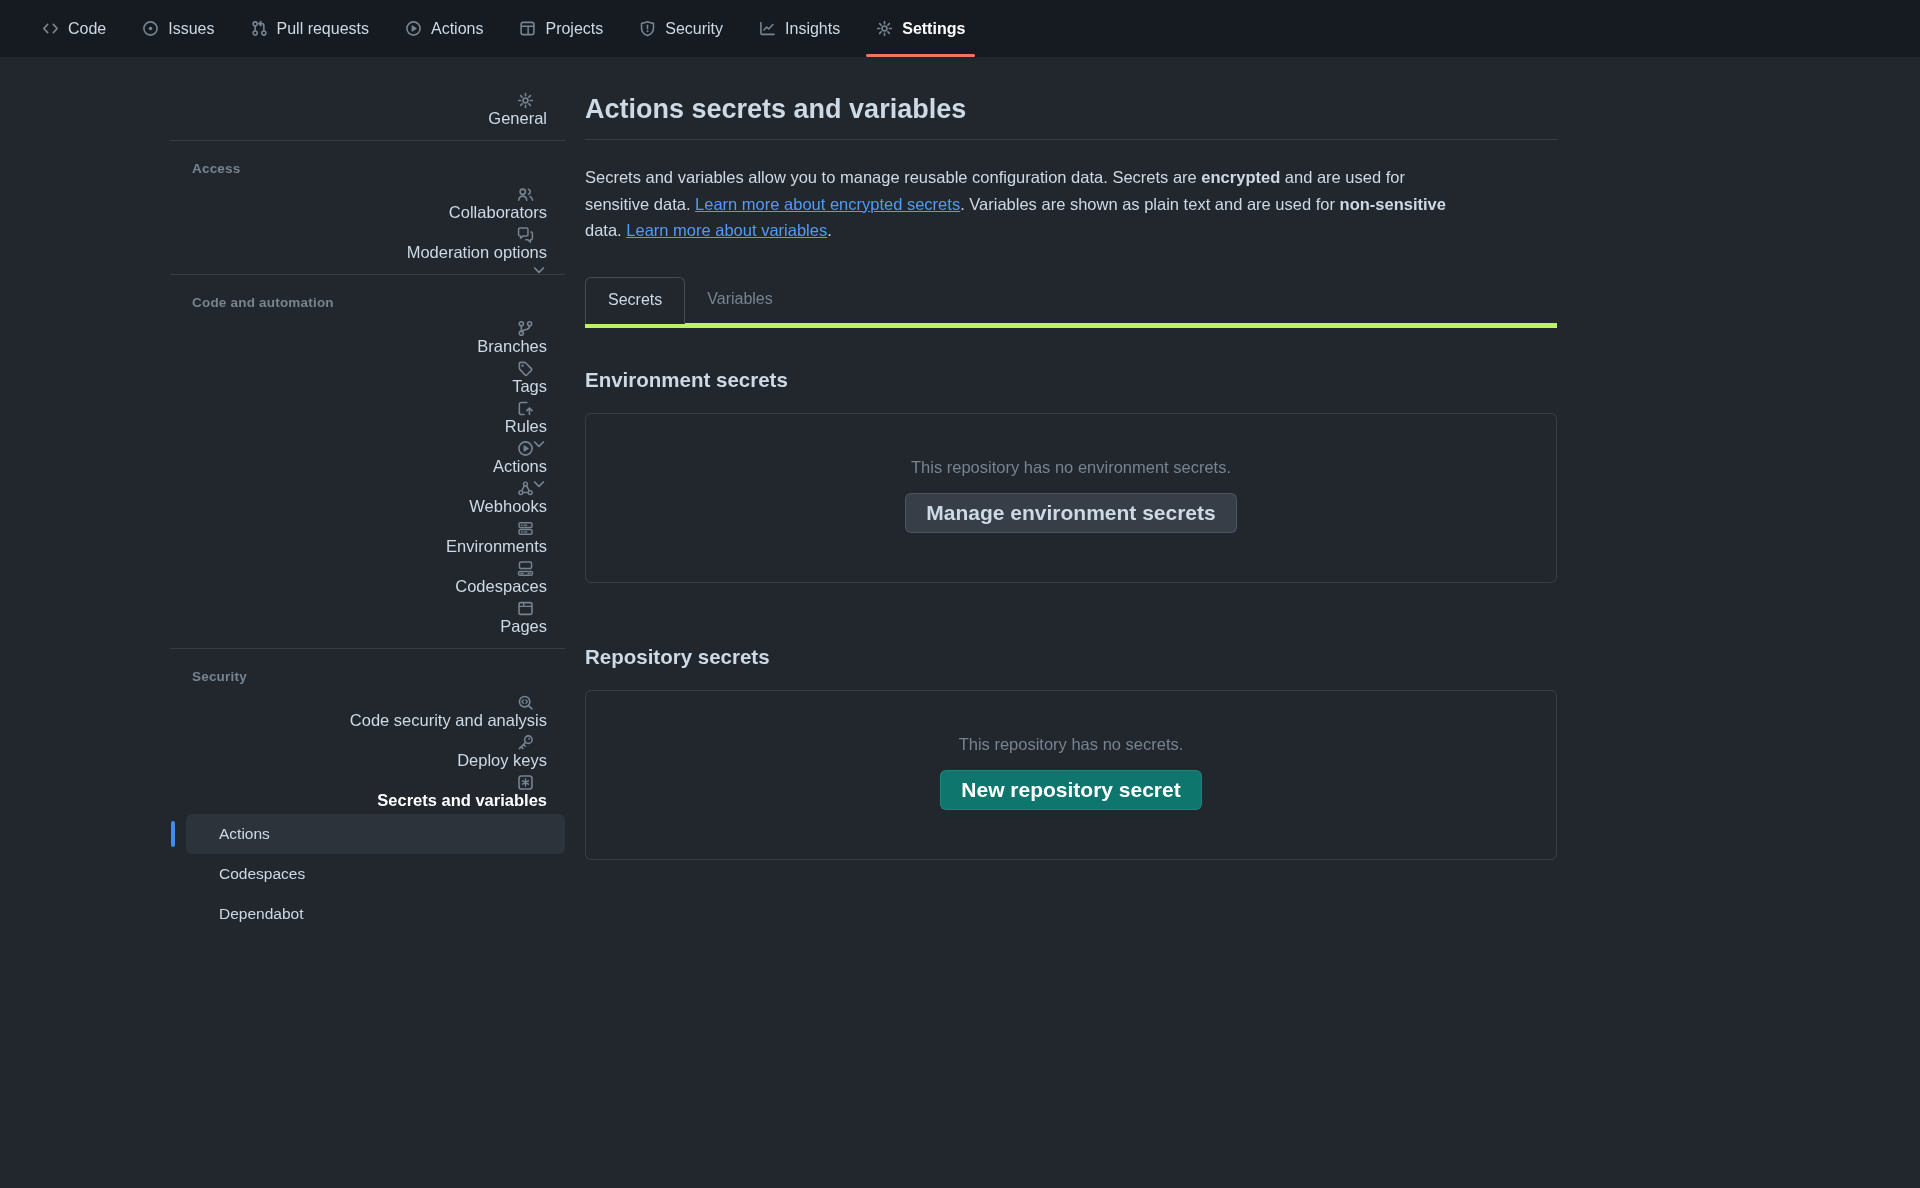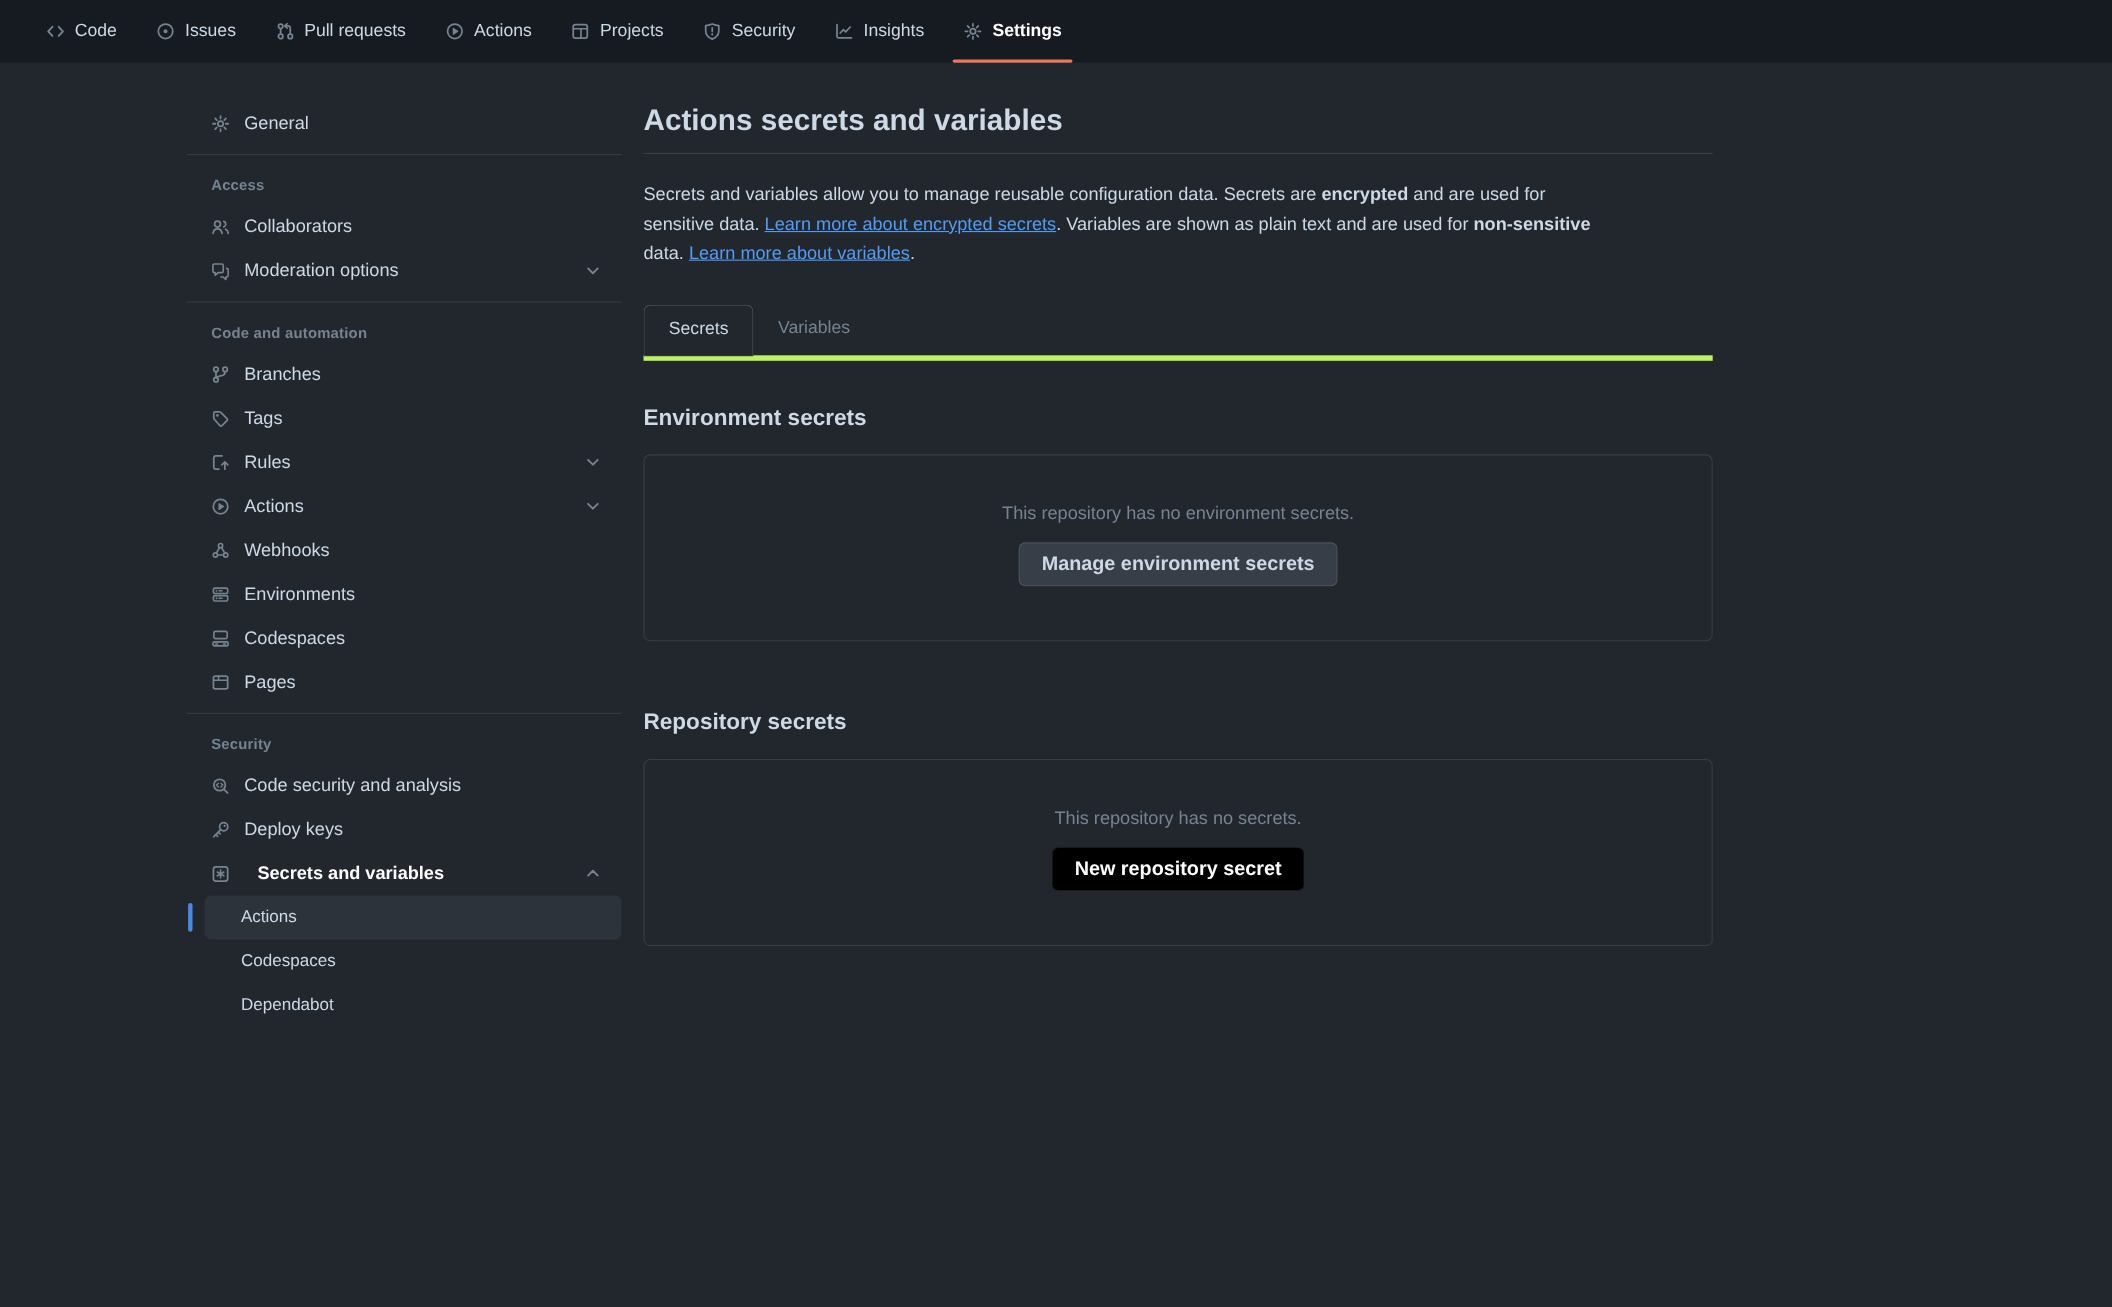--- a/index.html
+++ b/index.html
@@ -22,22 +22,22 @@
   .nav-item.active .nav-label { color:#ffffff; font-weight:700; }
   .nav-underline {
     position:absolute; left:2px; right:2px; bottom:0; height:3px;
     border-radius:3px; background:#ec775c;
   }
   
   .layout { display:flex; padding:35px 0 0 170px; align-items:flex-start; }
   
   .sidebar { width:395px; flex:none; }
   .sb-item {
-    height:40px; display:flex; align-items:center; padding:0 18px 0 22px;
-    border-radius:6px; font-size:16.5px; color:#cdd9e5; cursor:pointer;
+    height:40px; display:flex; align-items:flex-end; padding:0 18px 0 22px;
+    border-radius:6px; font-size:16.5px; color:#cdd9e5; cursor:pointer;flex-direction:column;
   }
   .sb-item .sb-icon { width:17px; display:flex; justify-content:center; margin-right:13px; color:#768390; flex:none; }
   .sb-item .sb-label { flex:1; white-space:nowrap; }
   .sb-item.bold .sb-label { font-weight:700; color:#ffffff;margin-left:12px; }
   .sb-chevron { display:flex; color:#768390; }
   .sb-divider { border-top:1px solid #353c45; margin:8px 0; }
   .sb-header {
     font-size:13.5px; font-weight:700; color:#768390;
     padding:12px 22px 10px 22px; letter-spacing:.2px;
   }
@@ -79,26 +79,26 @@
   .tab.inactive { color:#768390; }
   h2.section-heading { margin:40px 0 0 0; font-size:20.5px; font-weight:700; color:#cdd9e5; }
   h2.section-heading.second { margin-top:62px; }
   .empty-box {
     margin-top:21px; border:1px solid #373e47; border-radius:6px; height:170px;
     display:flex; flex-direction:column; align-items:center; padding-top:44px;
   }
   .empty-text { font-size:16.5px; color:#768390; }
   .btn {
     margin-top:16px; height:40px; padding:0 20px; border-radius:6px;
-    font-family:"Liberation Sans", sans-serif; font-size:18px; font-weight:700;
+    font-family:"Liberation Sans", sans-serif; font-size:21px; font-weight:700;
     cursor:pointer;
     text-align:center;
   }
   .btn-gray { background:#373e47; color:#cdd9e5; border:1px solid rgba(205,217,229,0.15); }
-  .btn-green { background:#000000; color:#ffffff; border:1px solid rgba(205,217,229,0.12); }
+  .btn-green { background:#0f766e; color:#ffffff; border:1px solid rgba(205,217,229,0.12); }
 </style>
 </head>
 <body>
 
 <header class="topnav">
   <nav id="topnav-items" style="display:flex;align-items:stretch;">
   <a class="nav-item">
     <span class="nav-icon">
           <svg viewBox="0 0 16 16" width="17" height="17" aria-hidden="true">
             <path d="M5.3 4.1 1.7 8l3.6 3.9M10.7 4.1 14.3 8l-3.6 3.9" fill="none" stroke="currentColor" stroke-width="1.6" stroke-linecap="round" stroke-linejoin="round"></path>

